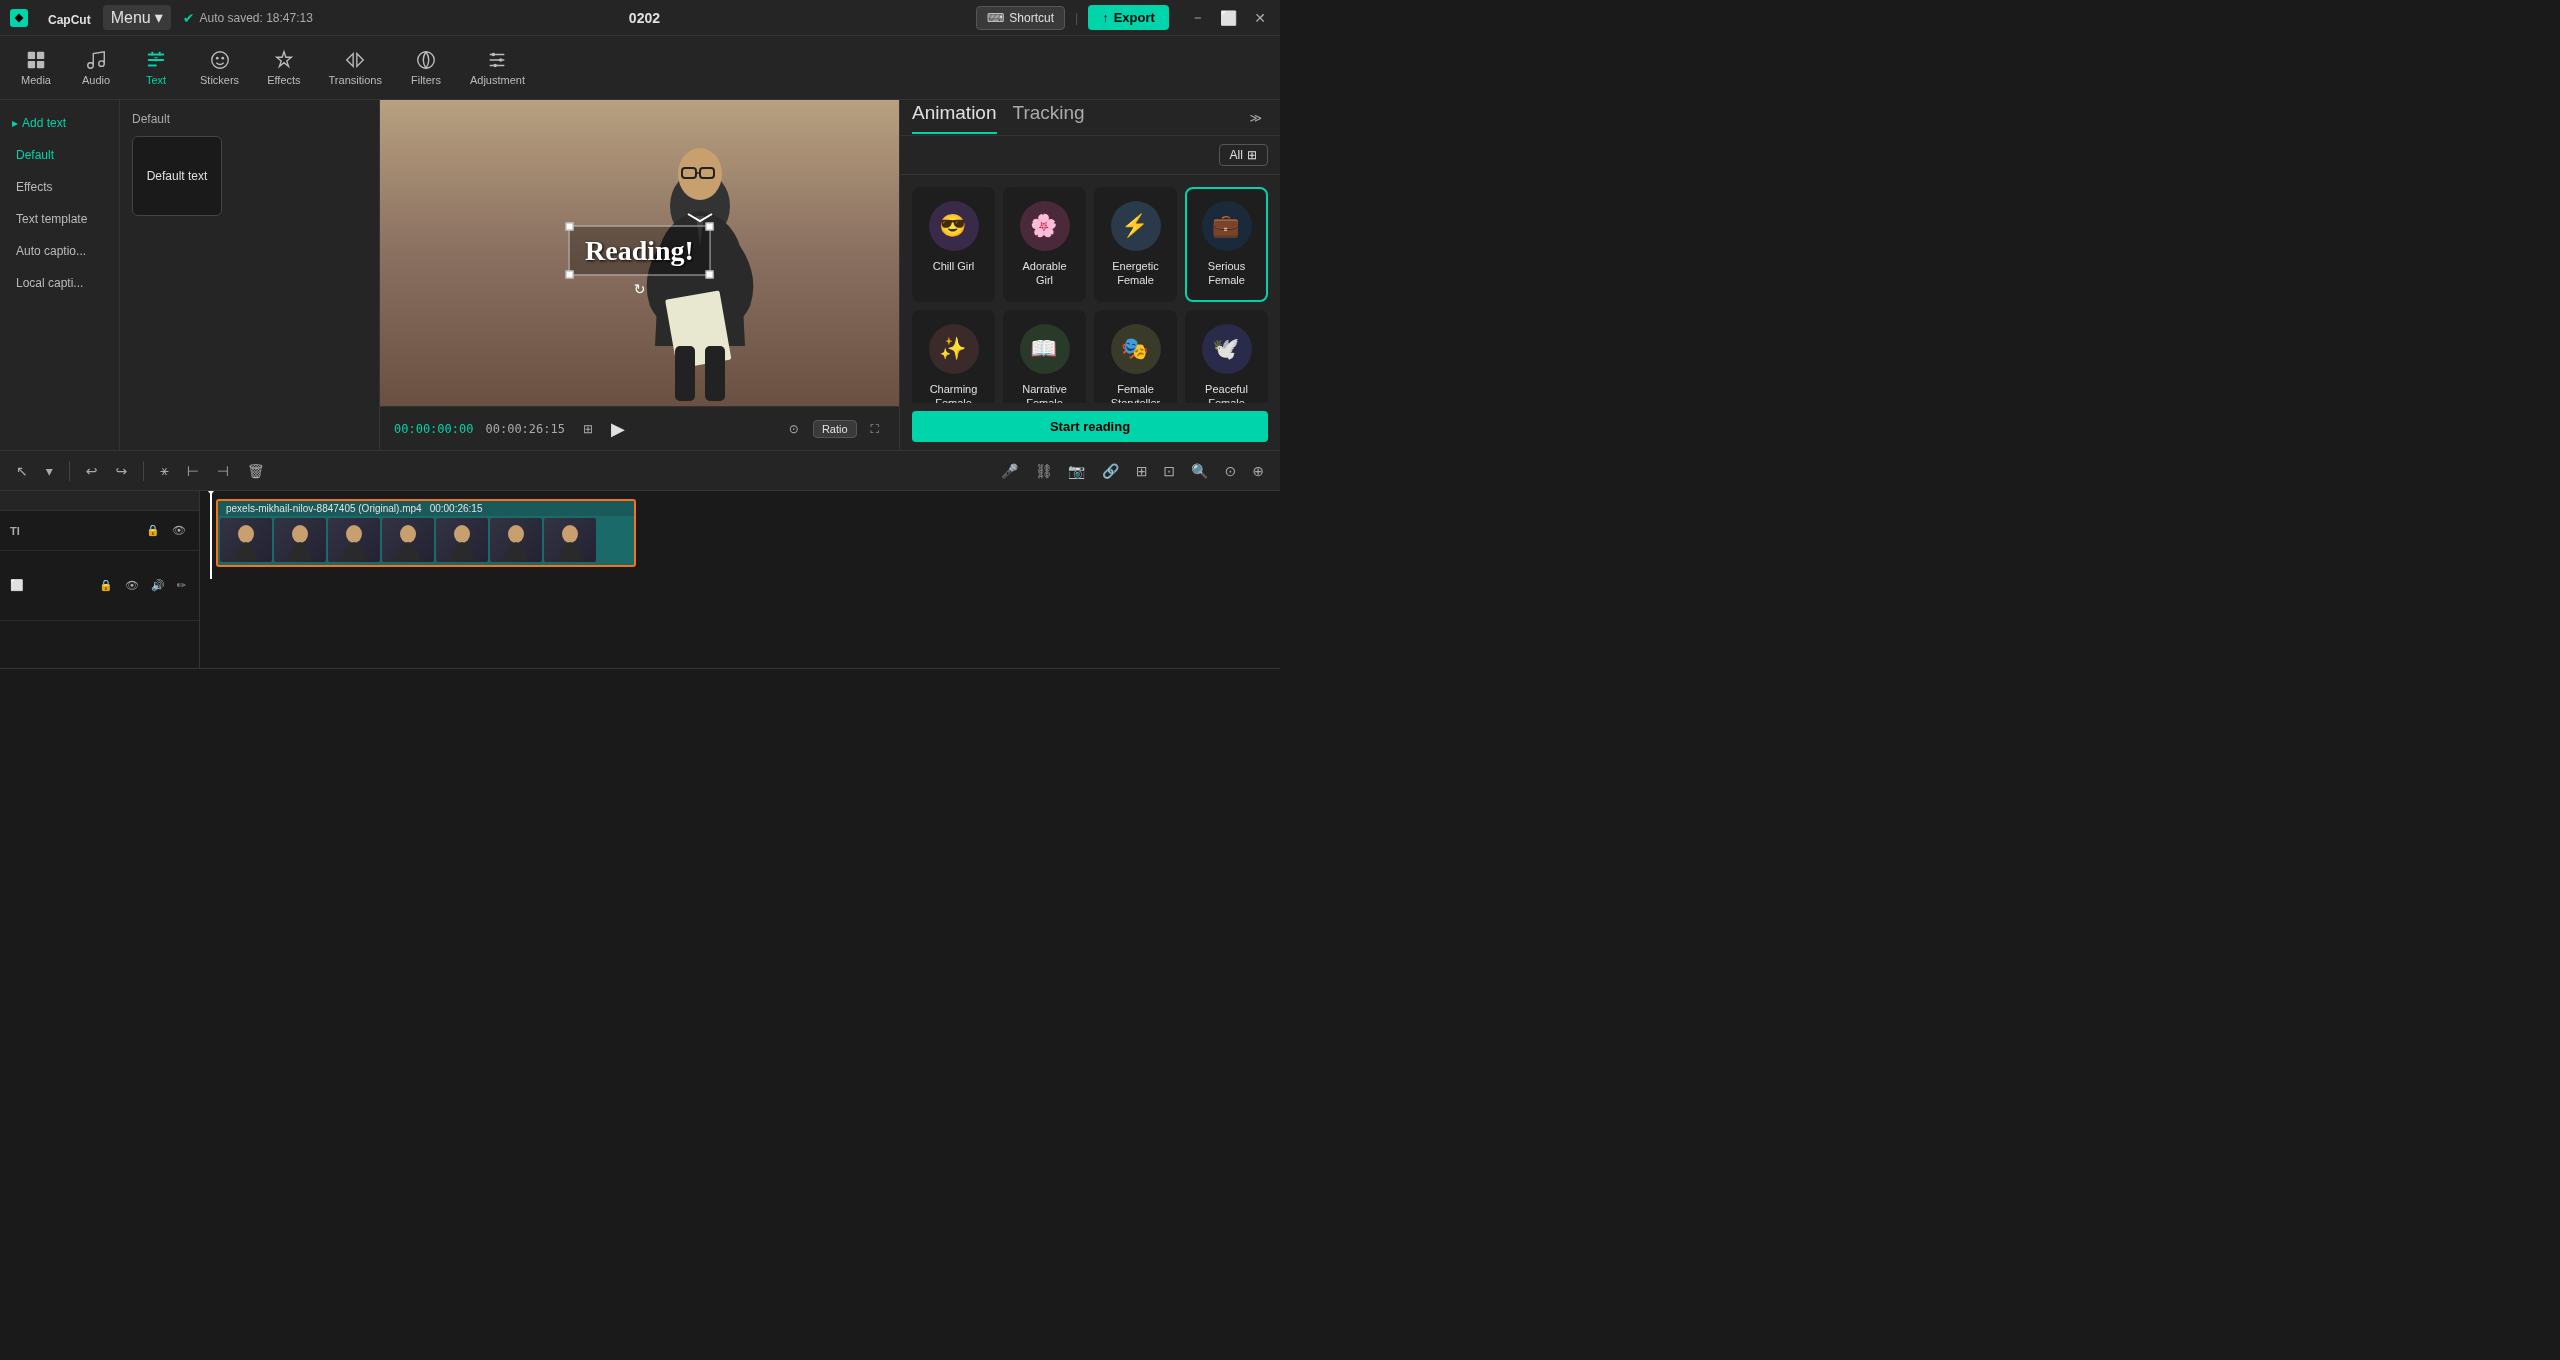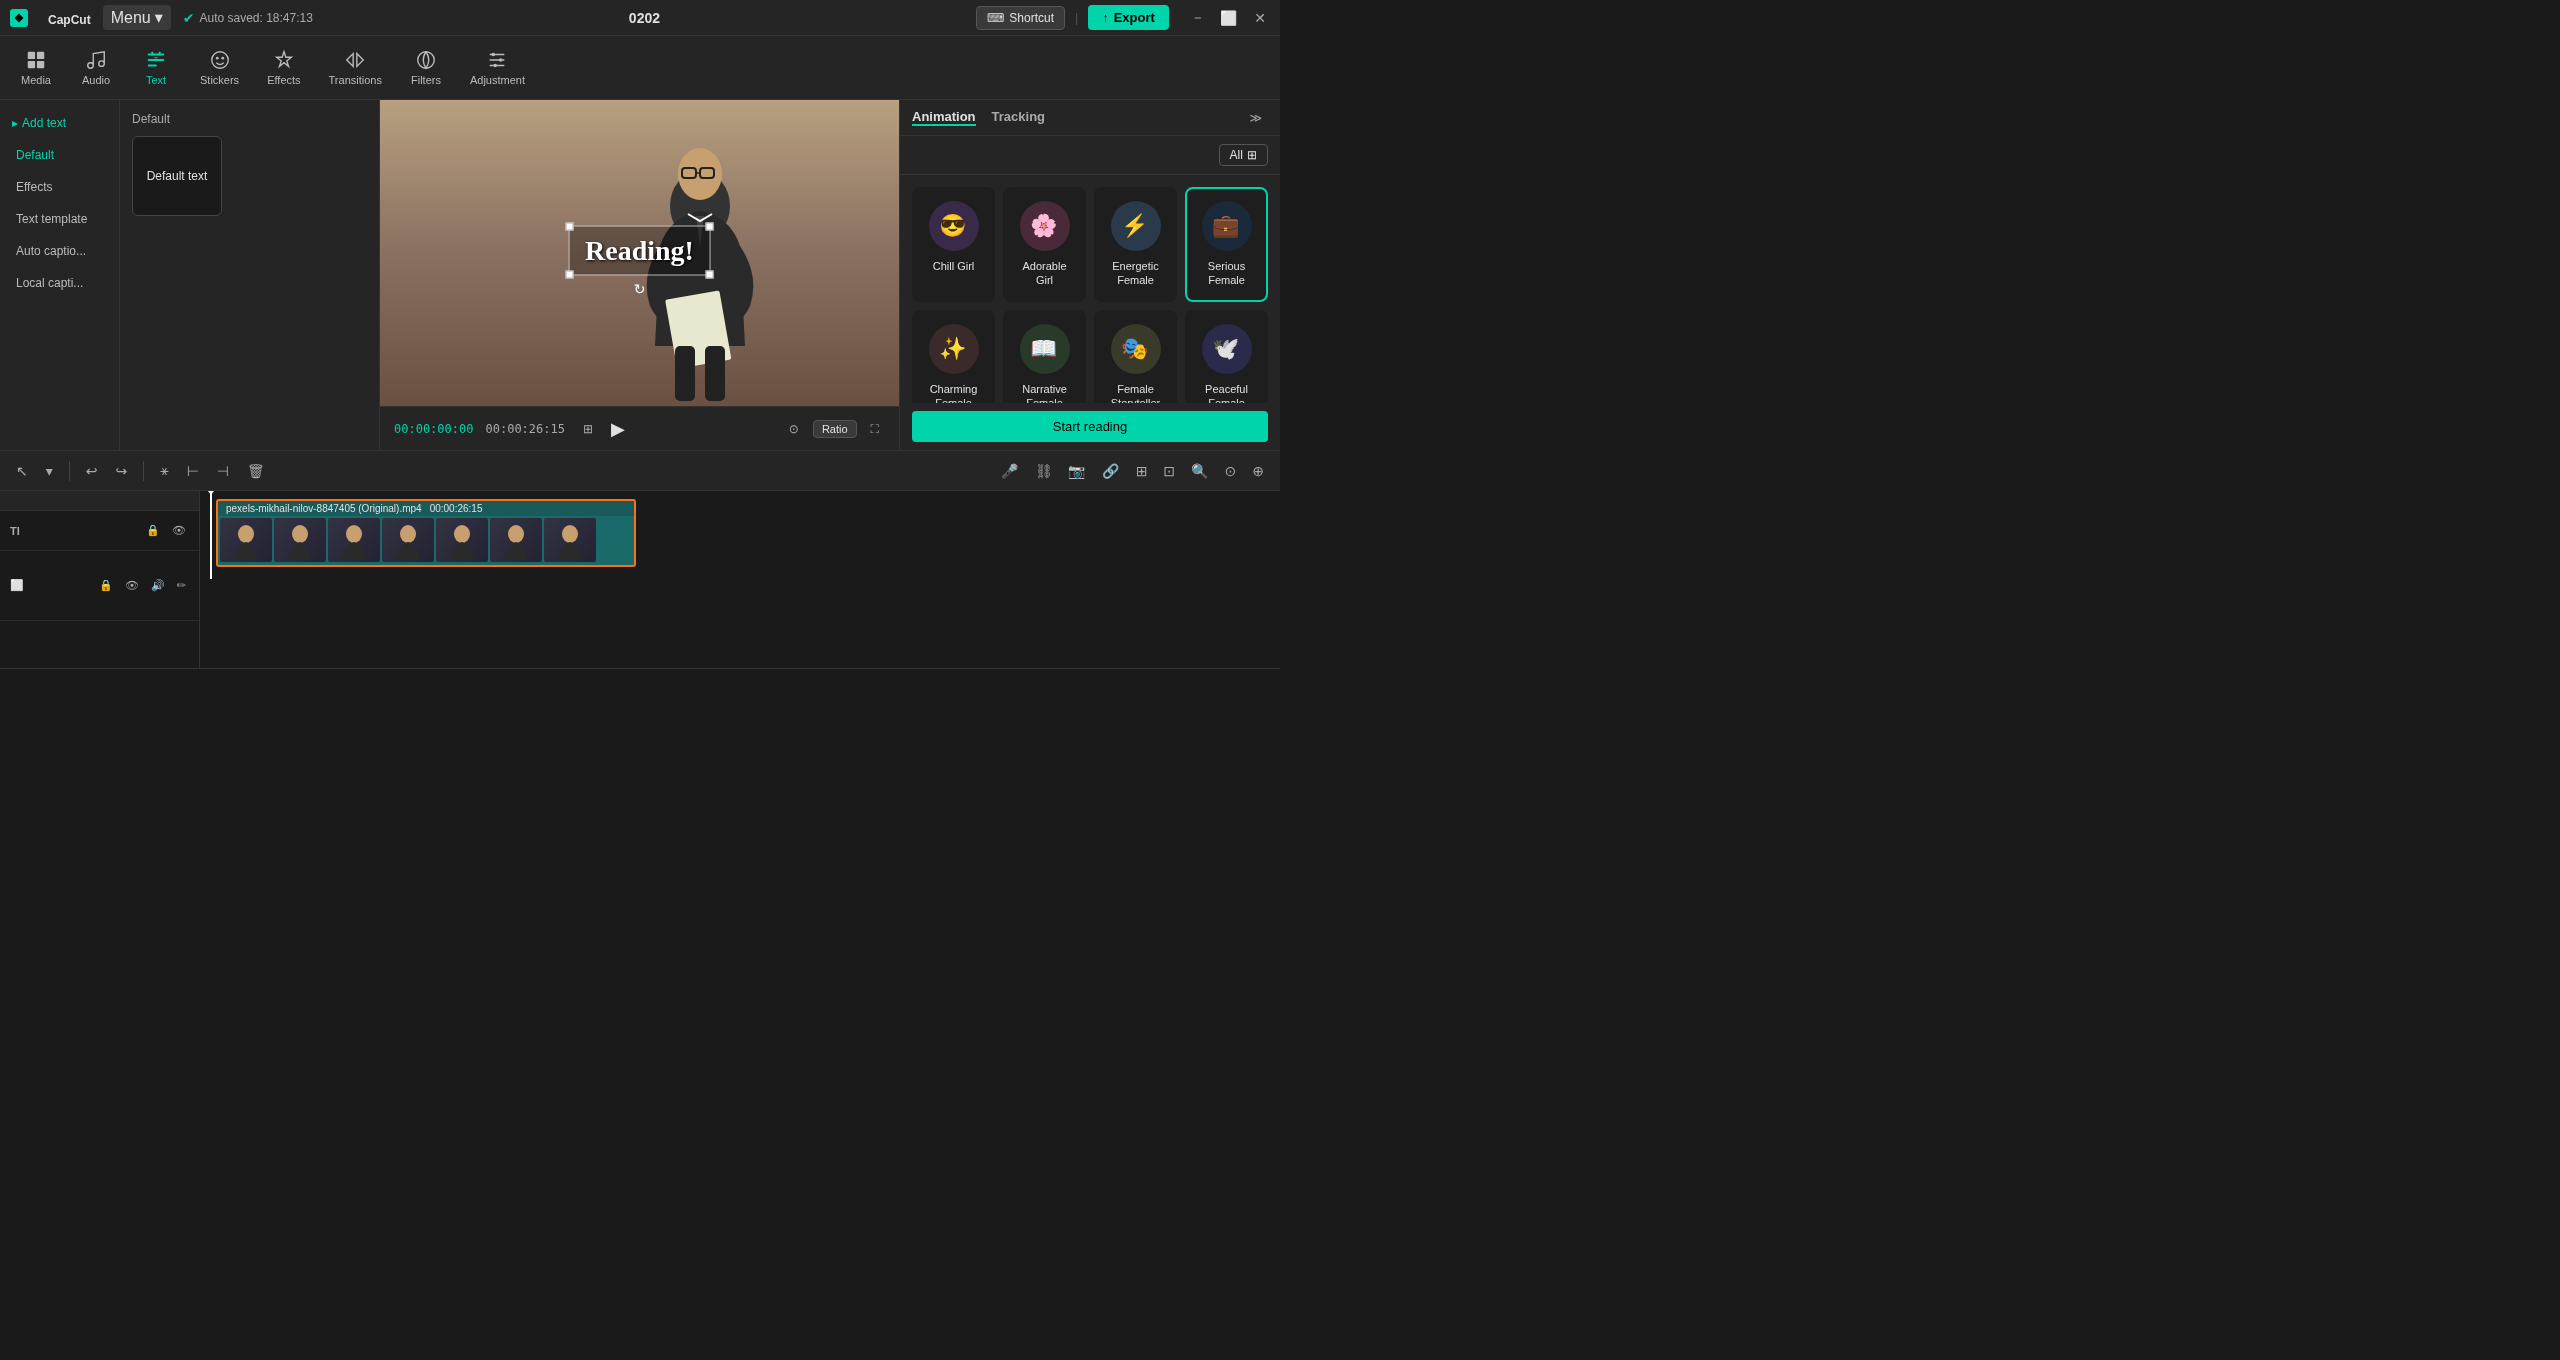--- a/index.html
+++ b/index.html
@@ -318,25 +318,24 @@
       align-items: center;
       justify-content: space-between;
       padding: 0 12px;
       border-bottom: 1px solid #333;
     }
     .right-tabs {
       display: flex;
       gap: 16px;
     }
     .right-tab {
-      font-size: 13px;
+      font-size: 19px;
       color: #aaa;
       cursor: pointer;
-      padding-bottom: 0;
-      font-weight: bold;
+      padding-bottom: 8px;
     }
     .right-tab.active {
       color: #e0e0e0;
       border-bottom: 2px solid #00d4aa;
     }
     .voice-grid-header {
       display: flex;
       align-items: center;
       justify-content: flex-end;
       padding: 8px 12px;
@@ -390,21 +389,21 @@
       line-height: 1.3;
     }
     .start-reading-btn {
       background: #00d4aa;
       border: none;
       color: #000;
       padding: 8px 20px;
       border-radius: 4px;
       cursor: pointer;
       font-size: 13px;
-      font-weight: 400;
+      font-weight: 700;
       margin: 8px 12px;
       text-align: center;
     }
 
     
     .timeline {
       height: 230px;
       background: #1a1a1a;
       border-top: 1px solid #333;
       display: flex;

